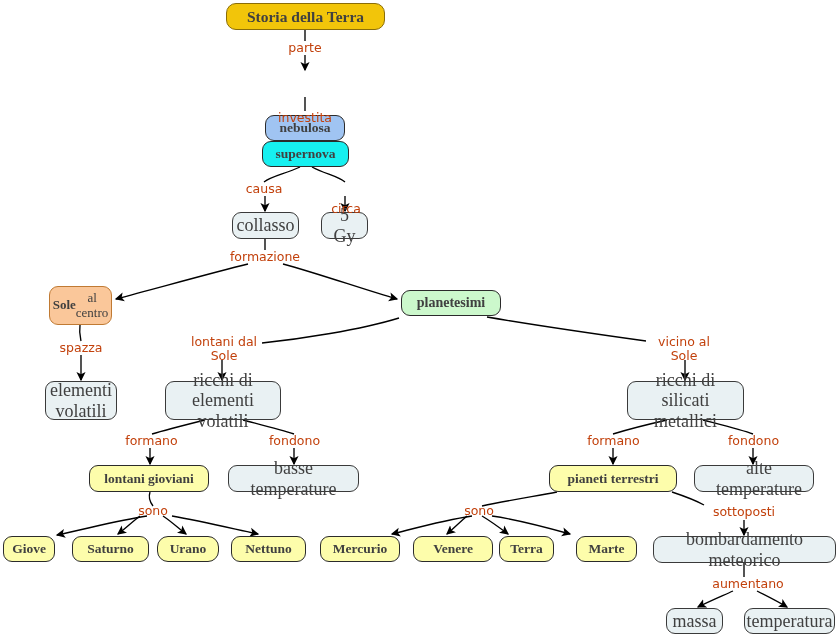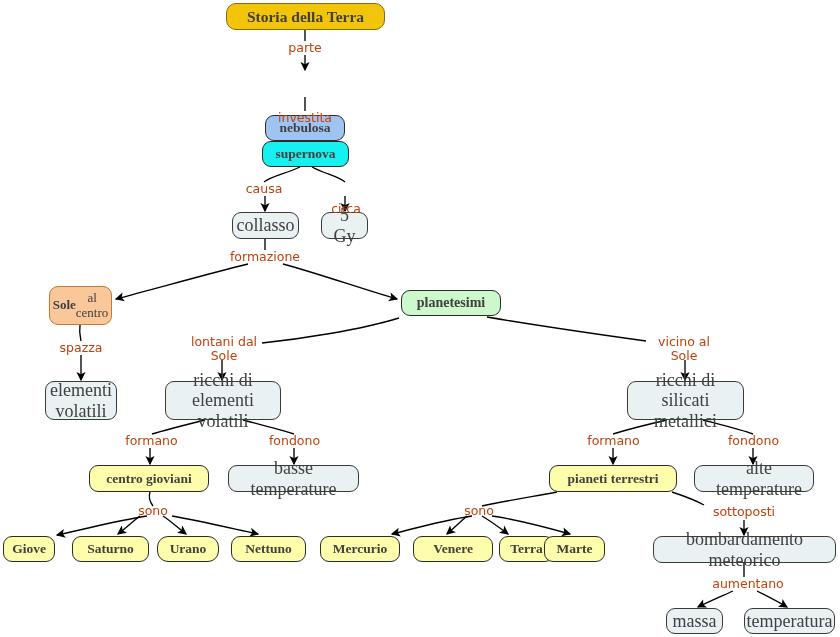--- a/index.html
+++ b/index.html
@@ -175,32 +175,32 @@
       <div class="node t-plain" style="left: 232px; top: 212px; width: 67px; height: 27px;">collasso</div>
       <div class="node t-plain" style="left: 321px; top: 212px; width: 47px; height: 27px;">5 Gy</div>
       <div class="node t-peach" style="left: 49px; top: 286px; width: 63px; height: 39px;"><b>Sole</b> al<br>centro</div>
       <div class="node t-green" style="left: 401px; top: 290px; width: 100px; height: 26px;">planetesimi</div>
       <div class="node t-plain" style="left: 45px; top: 381px; width: 72px; height: 39px;">elementi
 volatili</div>
       <div class="node t-plain" style="left: 165px; top: 381px; width: 116px; height: 39px;">ricchi di
 elementi volatili</div>
       <div class="node t-plain" style="left: 627px; top: 381px; width: 117px; height: 39px;">ricchi di
 silicati metallici</div>
-      <div class="node t-yellow" style="left: 89px; top: 465px; width: 120px; height: 27px;">centro gioviani</div>
+      <div class="node t-yellow" style="left: 89px; top: 465px; width: 120px; height: 27px;">lontani gioviani</div>
       <div class="node t-plain" style="left: 228px; top: 465px; width: 131px; height: 27px;">basse temperature</div>
       <div class="node t-yellow" style="left: 549px; top: 465px; width: 128px; height: 27px;">pianeti terrestri</div>
       <div class="node t-plain" style="left: 694px; top: 465px; width: 120px; height: 27px; padding-left: 16px;">alte temperature</div>
       <div class="node t-yellow" style="left: 3px; top: 536px; width: 52px; height: 26px;">Giove</div>
       <div class="node t-yellow" style="left: 72px; top: 536px; width: 77px; height: 26px;">Saturno</div>
       <div class="node t-yellow" style="left: 157px; top: 536px; width: 62px; height: 26px; border-radius: 11px;">Urano</div>
       <div class="node t-yellow" style="left: 231px; top: 536px; width: 75px; height: 26px;">Nettuno</div>
       <div class="node t-yellow" style="left: 320px; top: 536px; width: 80px; height: 26px;">Mercurio</div>
       <div class="node t-yellow" style="left: 413px; top: 536px; width: 80px; height: 26px;">Venere</div>
       <div class="node t-yellow" style="left: 499px; top: 536px; width: 55px; height: 26px;">Terra</div>
-      <div class="node t-yellow" style="left: 544px; top: 536px; width: 61px; height: 26px;">Marte</div>
+      <div class="node t-yellow" style="left: 576px; top: 536px; width: 61px; height: 26px;">Marte</div>
       <div class="node t-plain" style="left: 653px; top: 536px; width: 183px; height: 27px;">bombardamento meteorico</div>
       <div class="node t-plain" style="left: 666px; top: 608px; width: 57px; height: 26px;">massa</div>
       <div class="node t-plain" style="left: 744px; top: 608px; width: 91px; height: 26px;">temperatura</div>
     </div>
   <div id="label-layer">
       <div class="elabel" style="left: 280px; top: 41px; width: 50px;">parte</div>
       <div class="elabel" style="left: 271px; top: 111px; width: 68px;">investita</div>
       <div class="elabel" style="left: 238px; top: 182px; width: 52px;">causa</div>
       <div class="elabel" style="left: 324px; top: 182px; width: 44px; margin-top: 20px;">circa</div>
       <div class="elabel" style="left: 224px; top: 250px; width: 82px;">formazione</div>

